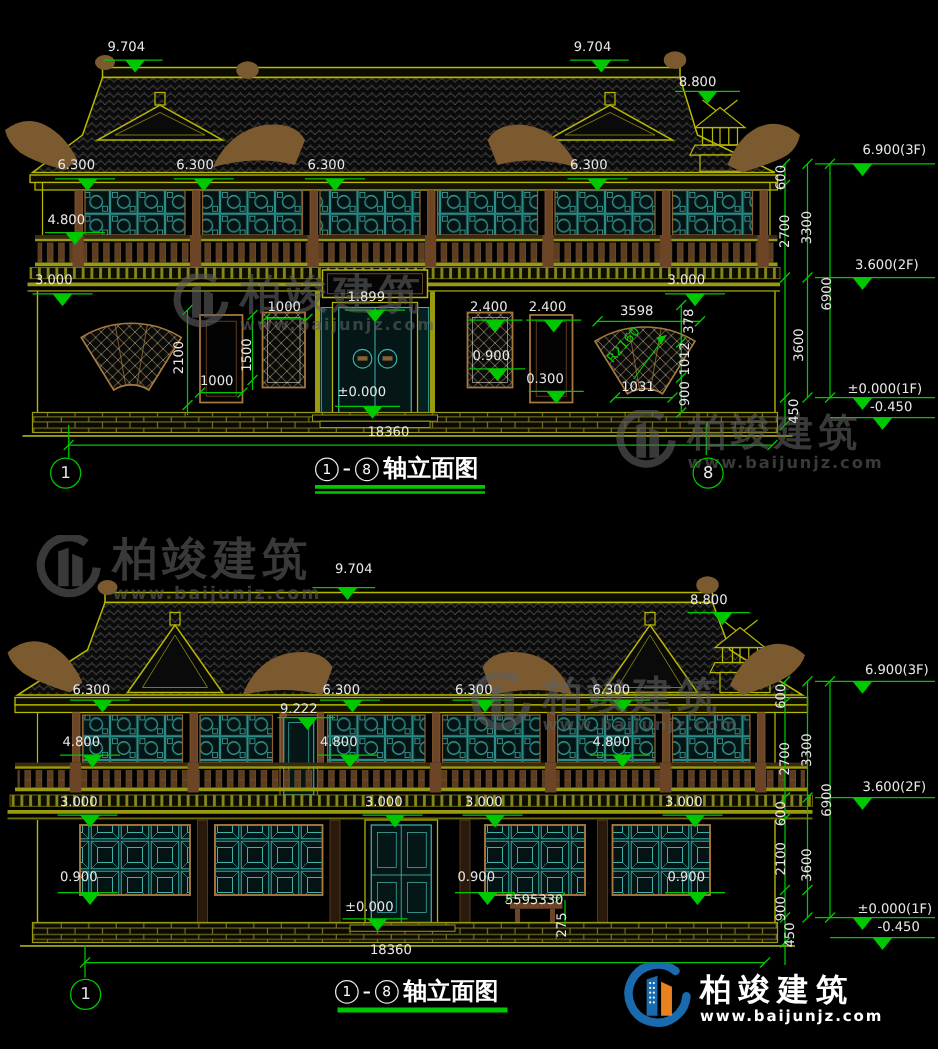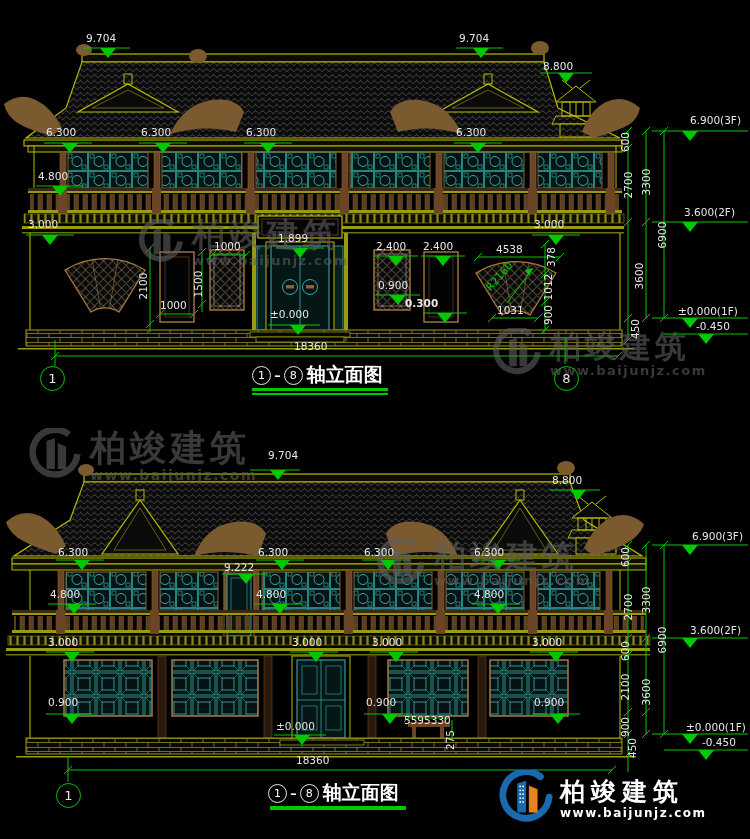--- a/index.html
+++ b/index.html
@@ -425,23 +425,23 @@
 <div class="lbl" style="left:28px;top:218px;">3.000</div>
 <div class="lbl" style="left:534px;top:218px;">3.000</div>
 <div class="lbl" style="left:278px;top:232px;">1.899</div>
 <div class="lbl" style="left:376px;top:240px;">2.400</div>
 <div class="lbl" style="left:423px;top:240px;">2.400</div>
 <div class="lbl" style="left:214px;top:240px;">1000</div>
 <div class="lbl rot" style="left:126px;top:280px;">2100</div>
 <div class="lbl rot" style="left:181px;top:278px;">1500</div>
 <div class="lbl" style="left:160px;top:299px;">1000</div>
 <div class="lbl" style="left:378px;top:279px;">0.900</div>
-<div class="lbl" style="left:405px;top:297px;font-weight:bold;">0.300</div>
+<div class="lbl" style="left:421px;top:297px;">0.300</div>
 <div class="lbl" style="left:270px;top:308px;">±0.000</div>
-<div class="lbl" style="left:496px;top:243px;">4538</div>
+<div class="lbl" style="left:496px;top:243px;">3598</div>
 <div class="lbl rot" style="left:534px;top:251px;">378</div>
 <div class="lbl r49 grn" style="left:475px;top:270px;">R2160</div>
 <div class="lbl rot" style="left:531px;top:281px;">1012</div>
 <div class="lbl" style="left:497px;top:304px;">1031</div>
 <div class="lbl rot" style="left:531px;top:309px;">900</div>
 <div class="lbl" style="left:294px;top:340px;">18360</div>
 <div class="lbl" style="left:690px;top:114px;">6.900(3F)</div>
 <div class="lbl rot" style="left:608px;top:136px;">600</div>
 <div class="lbl rot" style="left:611px;top:179px;">2700</div>
 <div class="lbl rot" style="left:629px;top:176px;">3300</div>

